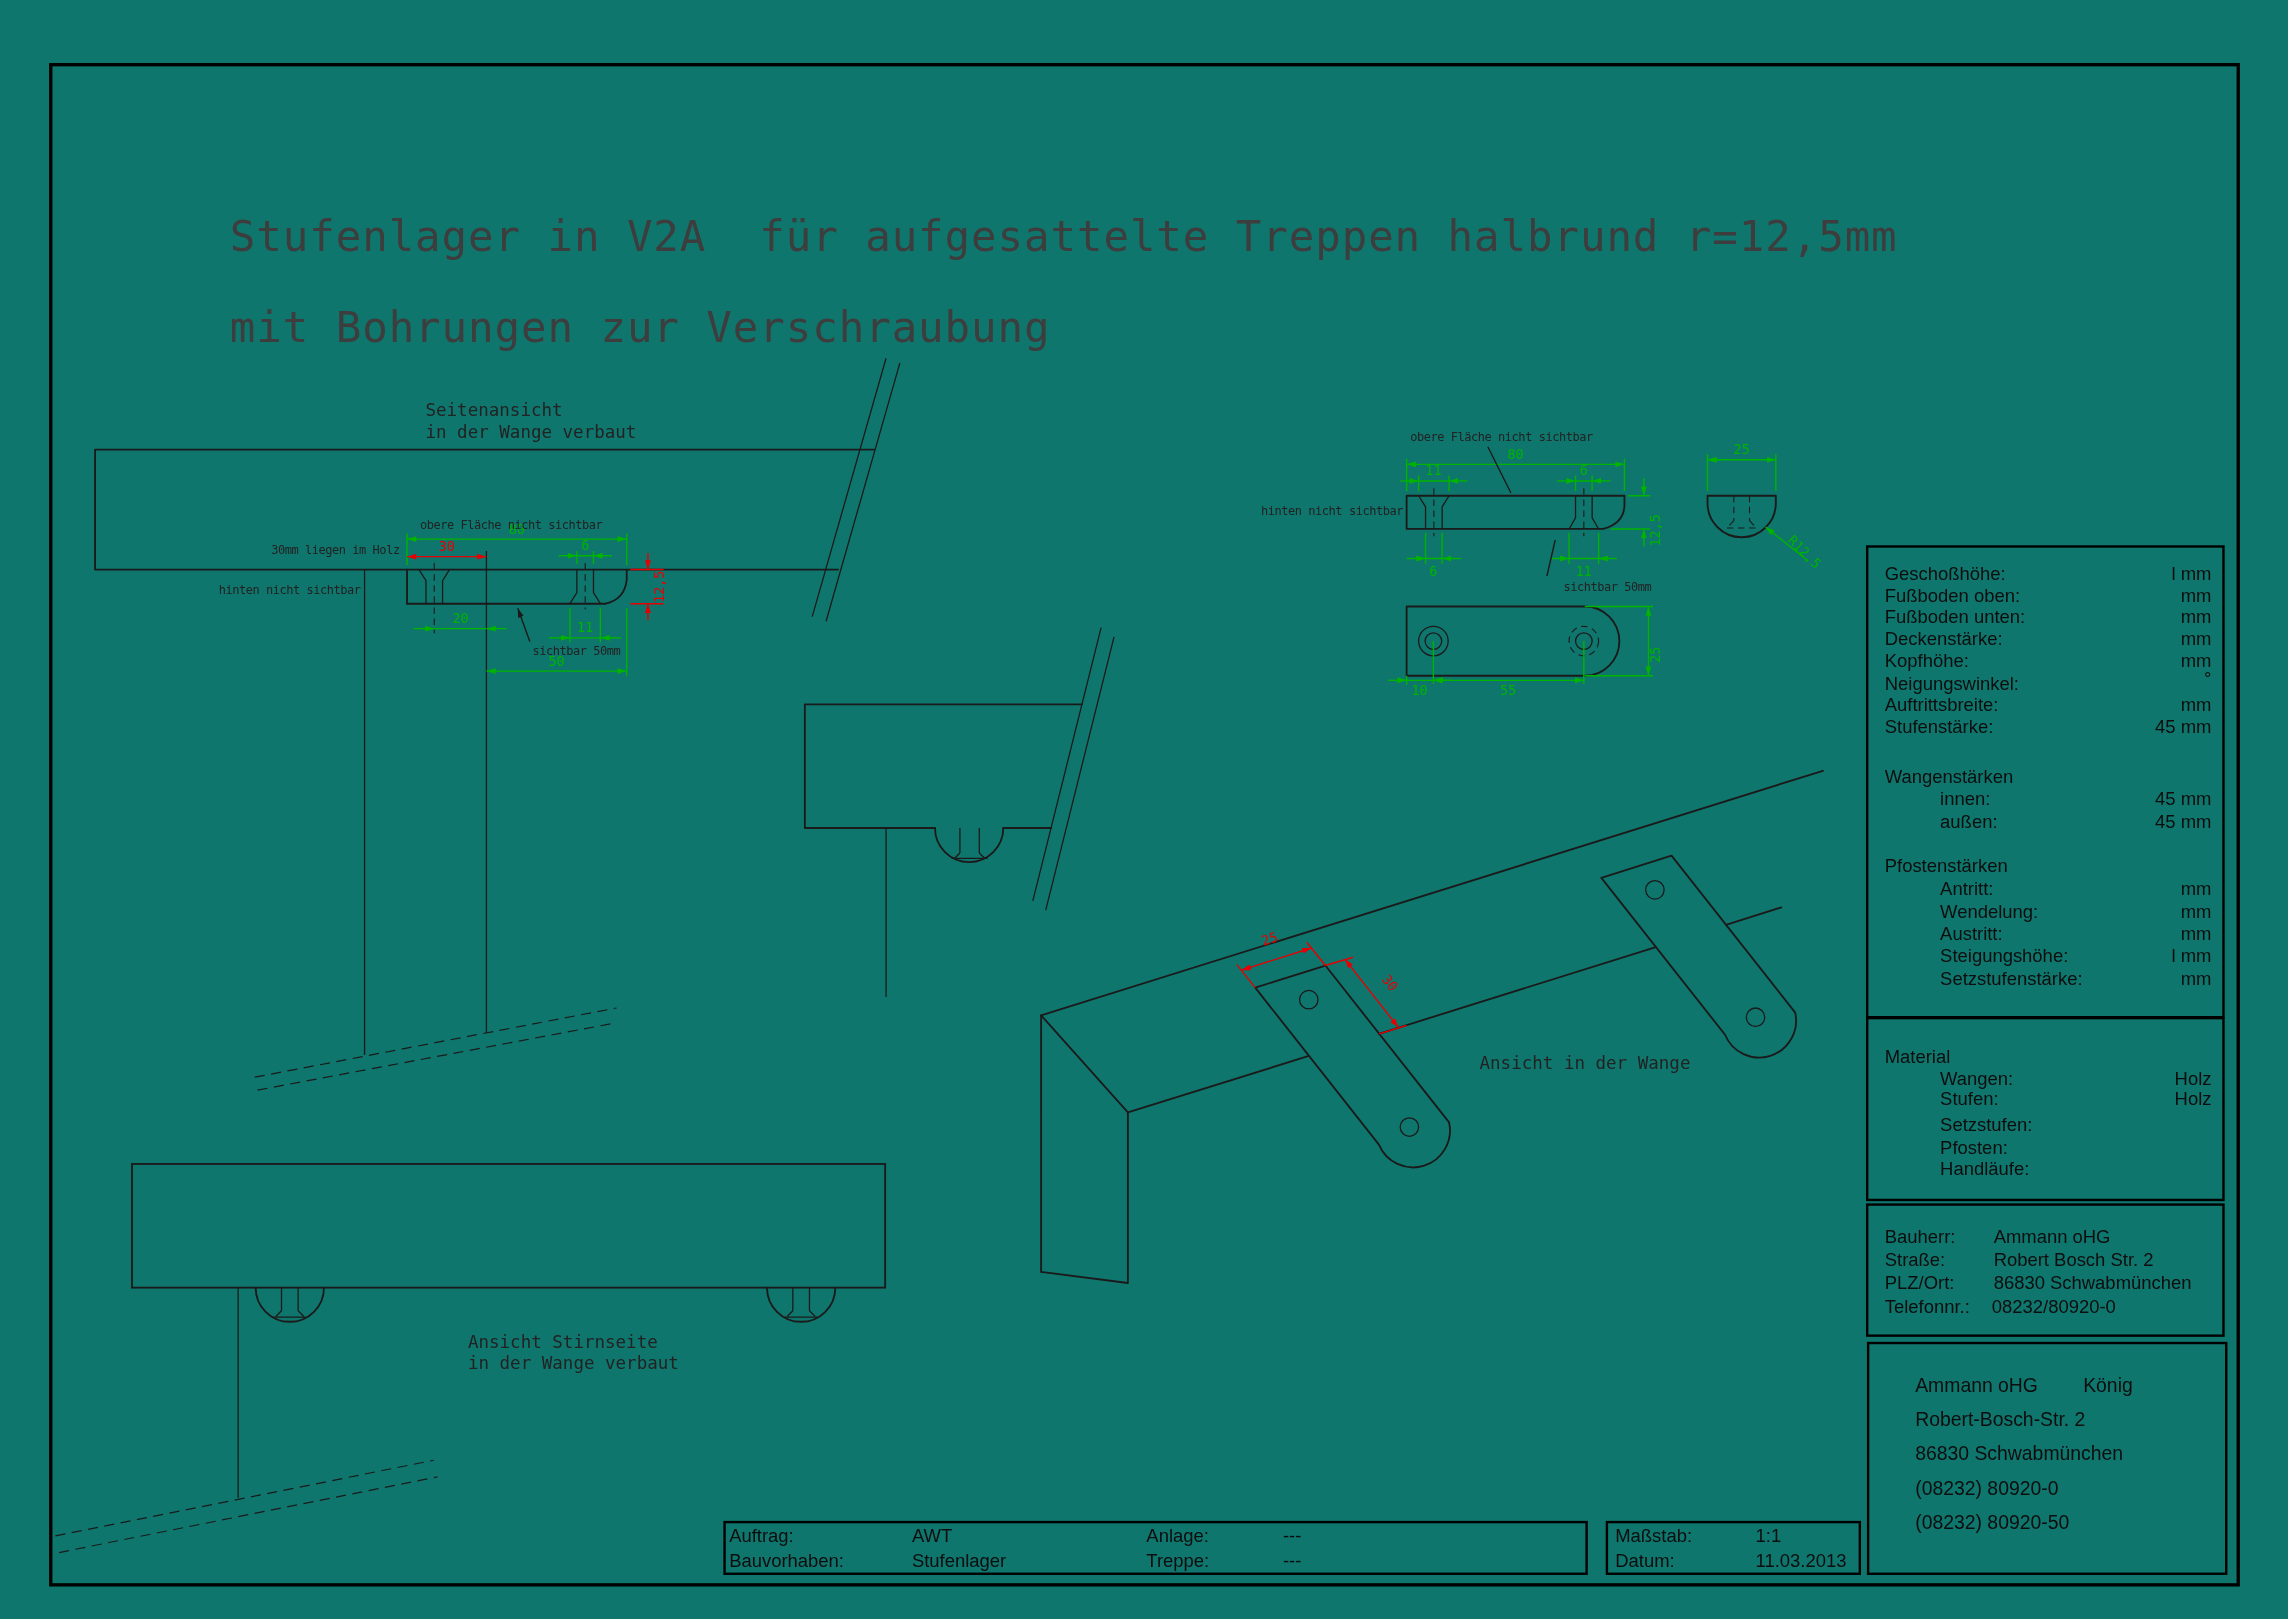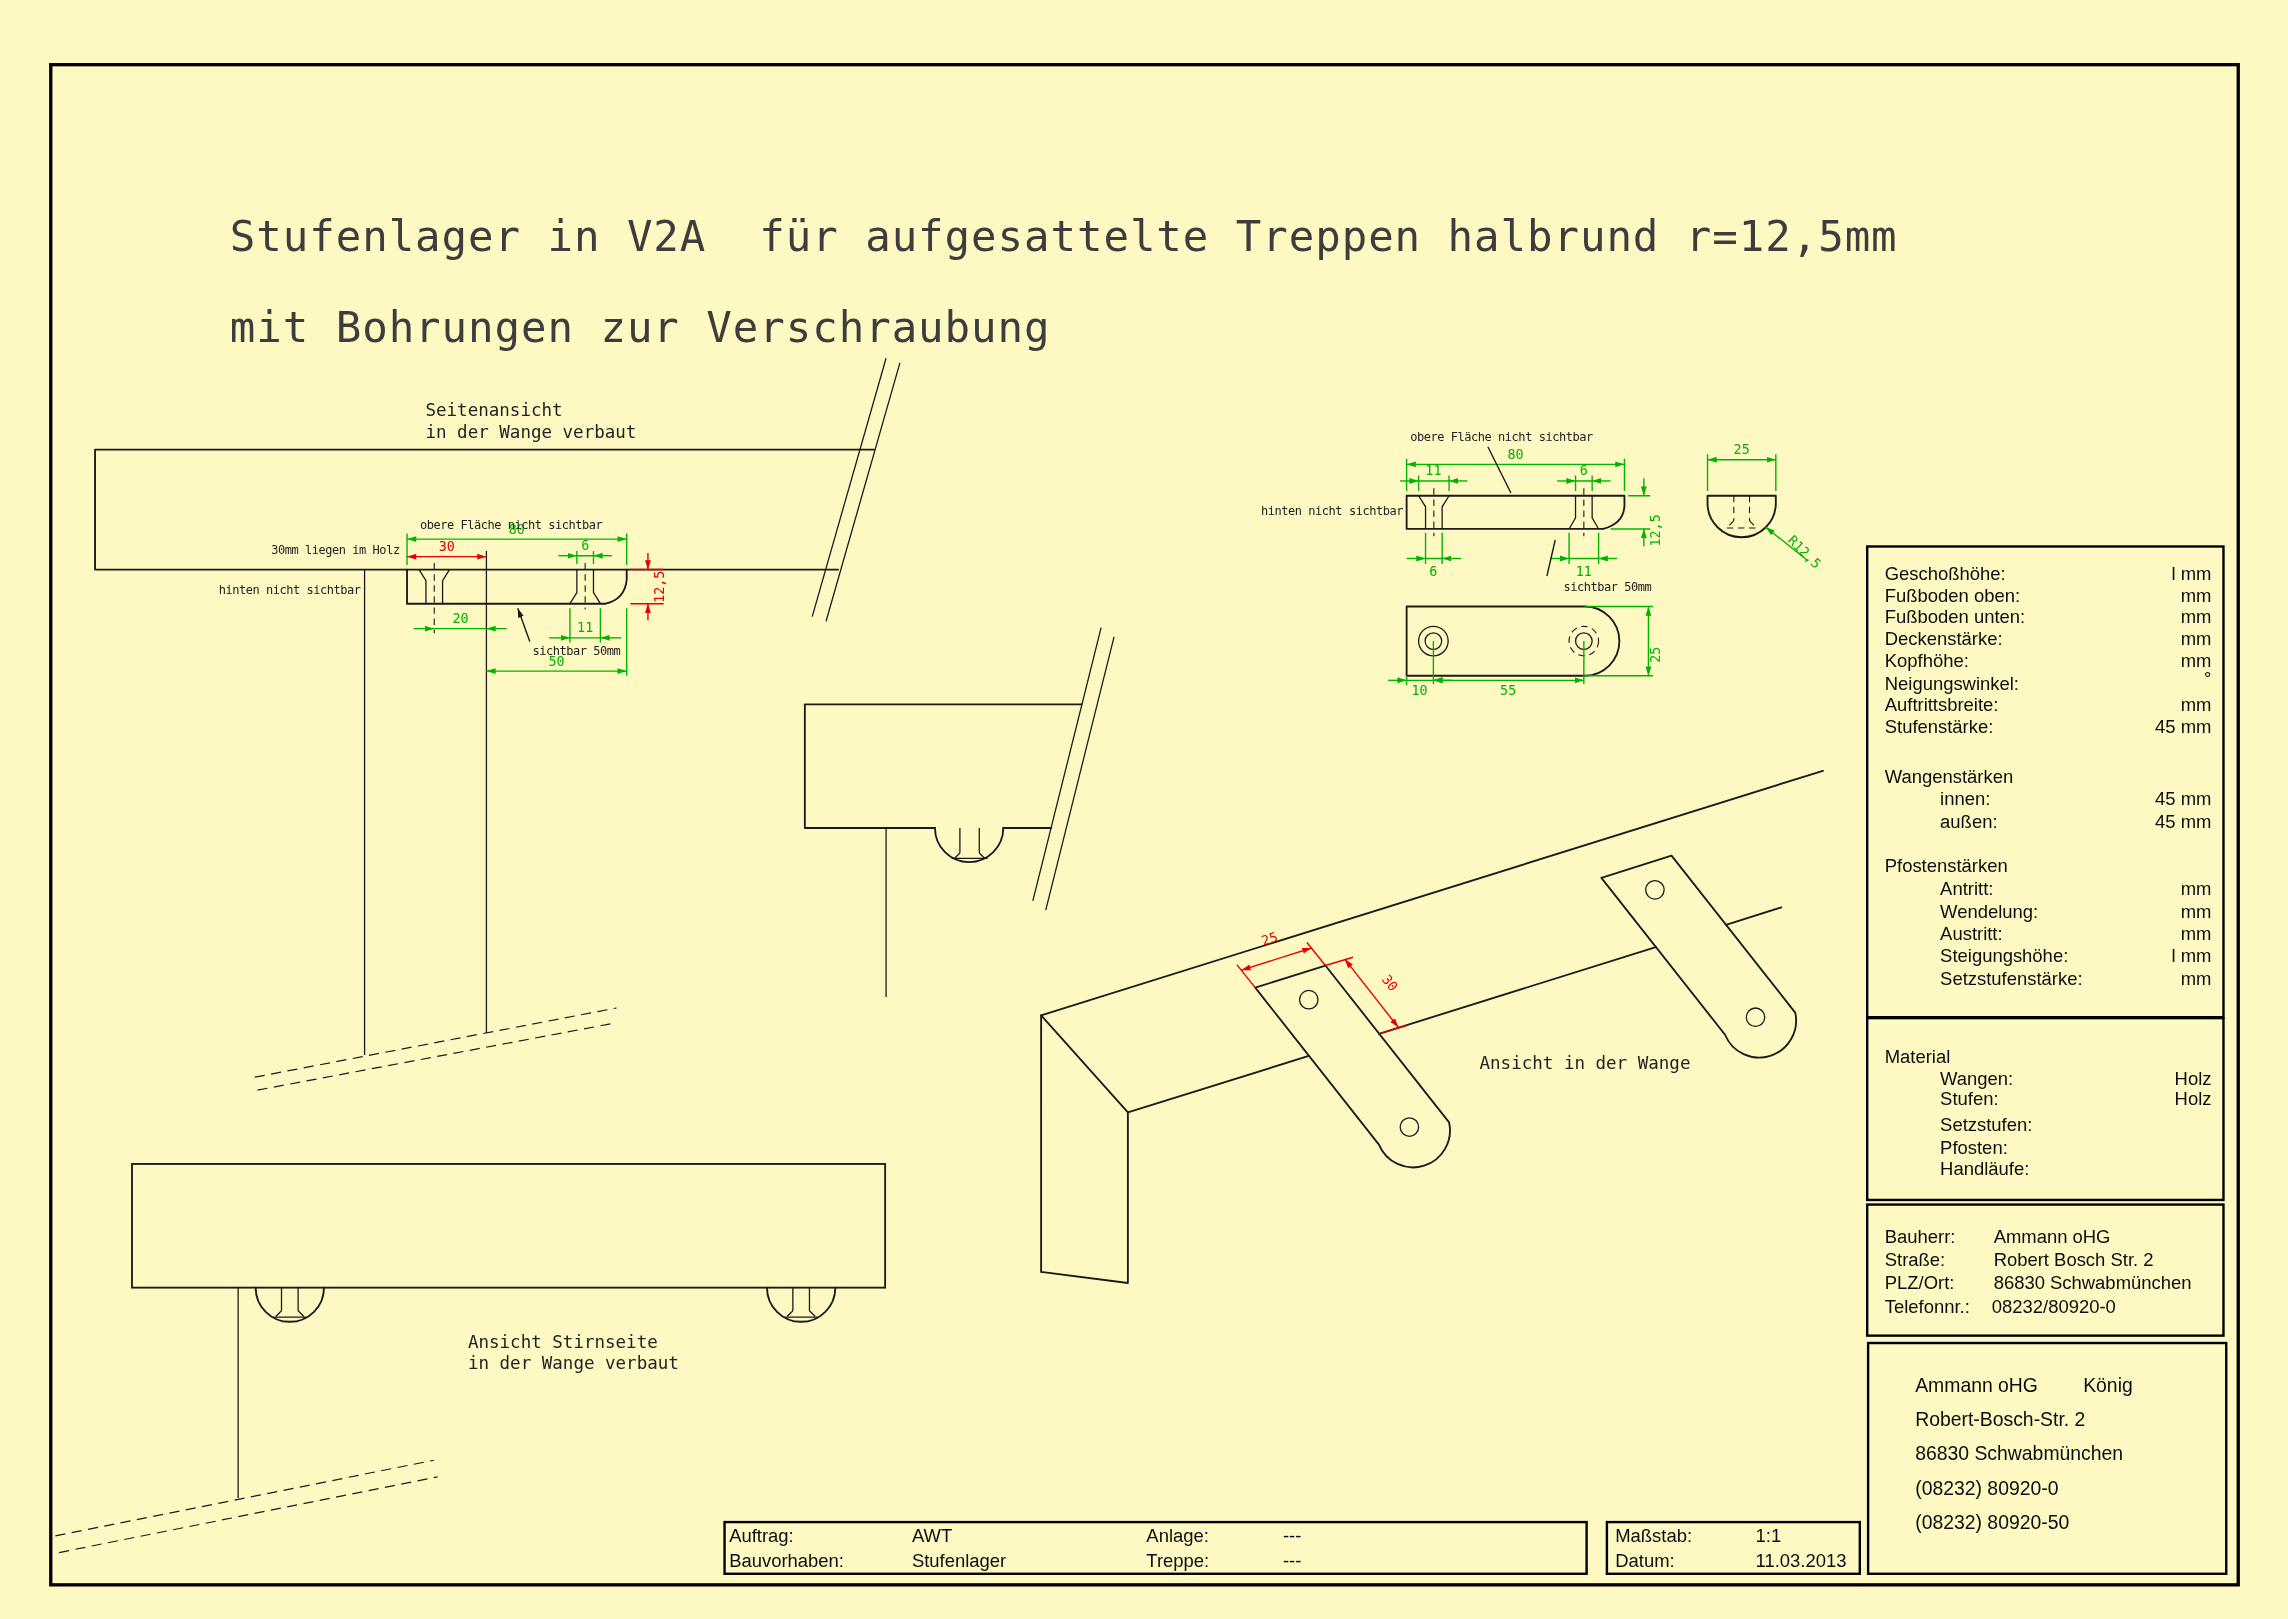--- a/index.html
+++ b/index.html
@@ -1,16 +1,16 @@
 <!DOCTYPE html>
 <html style="font-size:14.8px"><head>
 <meta charset="utf-8">
 <style>
   html,body{margin:0;padding:0;background:#fff;}
-  #sheet{position:relative;width:2289px;height:1620px;background:#fef9c3;overflow:hidden;}
+  #sheet{position:relative;width:2289px;height:1620px;background:#0f766e;overflow:hidden;}
   svg{position:absolute;left:0;top:0;}
   .ln{stroke:#1a1a1a;stroke-width:2;fill:none;stroke-linecap:round;}
   .thin{stroke:#1a1a1a;stroke-width:1.4;fill:none;}
   .dash{stroke:#1a1a1a;stroke-width:1.2;fill:none;stroke-dasharray:7 5;}
   .brkd{stroke:#1a1a1a;stroke-width:1.3;fill:none;stroke-dasharray:11 7;}
   .dg{stroke:#00b400;stroke-width:1.5;fill:none;}
   .dr{stroke:#e60000;stroke-width:1.5;fill:none;}
   .db{stroke:#1a1a1a;stroke-width:1.5;fill:none;}
   .box{stroke:#000;stroke-width:2.6;fill:none;}
   .border{stroke:#000;stroke-width:3.6;fill:none;}

